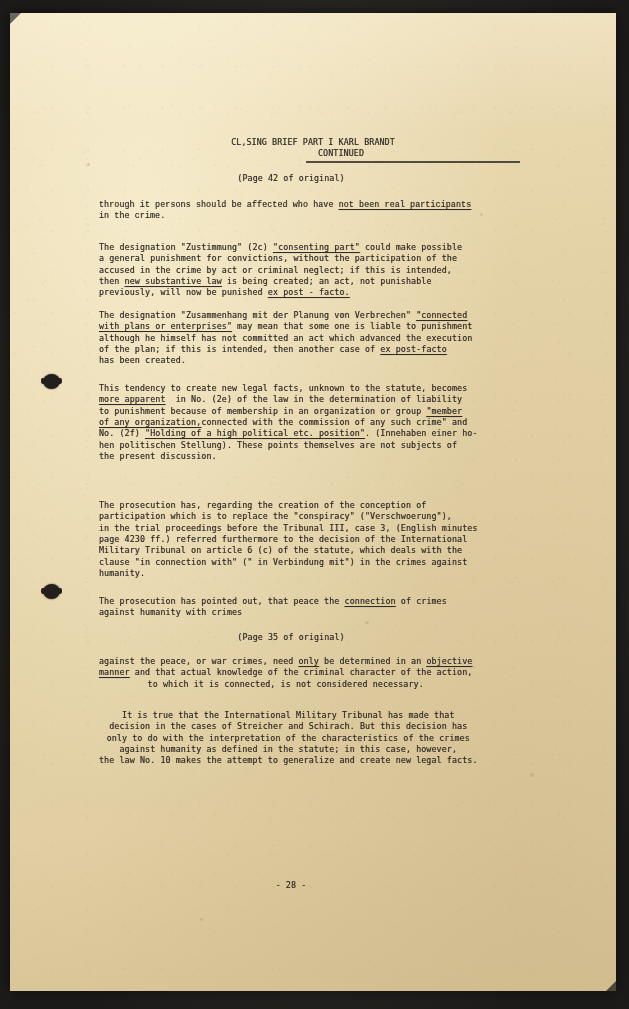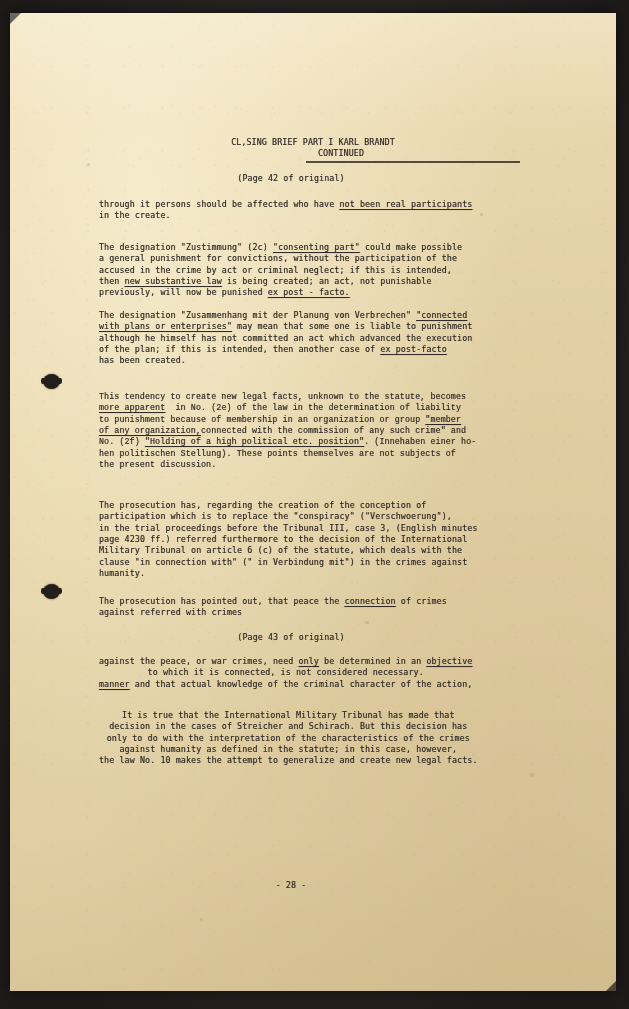--- a/index.html
+++ b/index.html
@@ -147,24 +147,24 @@
   }
   #page42 { top: 160px; }
   #page43 { top: 619px; }
   #folio  { top: 867px; }
 
   .para {
     position: absolute;
     left: 89px;
   }
 
-  #p1 { top: 186px; }
+  #p1 { top: 186px; font-family: Liberation Mono, monospace; }
   #p2 { top: 229px; }
   #p3 { top: 297px; }
-  #p4 { top: 378px; font-family: Liberation Mono, monospace; }
+  #p4 { top: 370px; }
   #p5 { top: 487px; }
   #p6 { top: 583px; }
   #p7 { top: 643px; text-align: center; }
   #p8 { top: 697px; text-align: center; }
 
   .u {
     text-decoration: underline;
     text-underline-offset: 1.5px;
     text-decoration-thickness: 0.7px;
   }
@@ -214,29 +214,29 @@
     <div class="hole" style="left:33px; top:571px;"></div>
 
     <div id="typed" class="ink">
 
       <div class="hdr" id="hdr-line1">CL,SING BRIEF PART I KARL BRANDT</div>
       <div class="hdr" id="hdr-line2">CONTINUED</div>
       <div id="hdr-rule"></div>
 
       <div class="centerline" id="page42">(Page 42 of original)</div>
 
-      <div class="para" id="p1"><div><span>through it persons should be affected who have </span><span class="u">not been real participants</span></div><div><span>in the create.</span></div></div>
+      <div class="para" id="p1"><div><span>through it persons should be affected who have </span><span class="u">not been real participants</span></div><div><span>in the crime.</span></div></div>
       <div class="para" id="p2"><div><span>The designation "Zustimmung" (2c) </span><span class="u">"consenting part"</span><span> could make possible</span></div><div><span>a general punishment for convictions, without the participation of the</span></div><div><span>accused in the crime by act or criminal neglect; if this is intended,</span></div><div><span>then </span><span class="u">new substantive law</span><span> is being created; an act, not punishable</span></div><div><span>previously, will now be punished </span><span class="u">ex post - facto.</span></div></div>
       <div class="para" id="p3"><div><span>The designation "Zusammenhang mit der Planung von Verbrechen" </span><span class="u">"connected</span></div><div><span class="u">with plans or enterprises"</span><span> may mean that some one is liable to punishment</span></div><div><span>although he himself has not committed an act which advanced the execution</span></div><div><span>of the plan; if this is intended, then another case of </span><span class="u">ex post-facto</span></div><div><span>has been created.</span></div></div>
       <div class="para" id="p4"><div><span>This tendency to create new legal facts, unknown to the statute, becomes</span></div><div><span class="u">more apparent</span><span>  in No. (2e) of the law in the determination of liability</span></div><div><span>to punishment because of membership in an organization or group </span><span class="u">"member</span></div><div><span class="u">of any organization,</span><span>connected with the commission of any such crime" and</span></div><div><span>No. (2f) </span><span class="u">"Holding of a high political etc. position"</span><span>. (Innehaben einer ho-</span></div><div><span>hen politischen Stellung). These points themselves are not subjects of</span></div><div><span>the present discussion.</span></div></div>
       <div class="para" id="p5"><div><span>The prosecution has, regarding the creation of the conception of</span></div><div><span>participation which is to replace the "conspiracy" ("Verschwoerung"),</span></div><div><span>in the trial proceedings before the Tribunal III, case 3, (English minutes</span></div><div><span>page 4230 ff.) referred furthermore to the decision of the International</span></div><div><span>Military Tribunal on article 6 (c) of the statute, which deals with the</span></div><div><span>clause "in connection with" (" in Verbindung mit") in the crimes against</span></div><div><span>humanity.</span></div></div>
-      <div class="para" id="p6"><div><span>The prosecution has pointed out, that peace the </span><span class="u">connection</span><span> of crimes</span></div><div><span>against referred with crimes</span></div></div>
-
-      <div class="centerline" id="page43">(Page 43 of original)</div>
-
-      <div class="para" id="p7"><div><span>against the peace, or war crimes, need </span><span class="u">only</span><span> be determined in an </span><span class="u">objective</span></div><div><span>to which it is connected, is not considered necessary.</span></div><div><span class="u">manner</span><span> and that actual knowledge of the criminal character of the action,</span></div></div>
+      <div class="para" id="p6"><div><span>The prosecution has pointed out, that peace the </span><span class="u">connection</span><span> of crimes</span></div><div><span>against humanity with crimes</span></div></div>
+
+      <div class="centerline" id="page43">(Page 35 of original)</div>
+
+      <div class="para" id="p7"><div><span>against the peace, or war crimes, need </span><span class="u">only</span><span> be determined in an </span><span class="u">objective</span></div><div><span class="u">manner</span><span> and that actual knowledge of the criminal character of the action,</span></div><div><span>to which it is connected, is not considered necessary.</span></div></div>
       <div class="para" id="p8"><div><span>It is true that the International Military Tribunal has made that</span></div><div><span>decision in the cases of Streicher and Schirach. But this decision has</span></div><div><span>only to do with the interpretation of the characteristics of the crimes</span></div><div><span>against humanity as defined in the statute; in this case, however,</span></div><div><span>the law No. 10 makes the attempt to generalize and create new legal facts.</span></div></div>
 
       <div class="centerline" id="folio">- 28 -</div>
 
     </div>
   </div>
 </div>
 
 </body></html>

